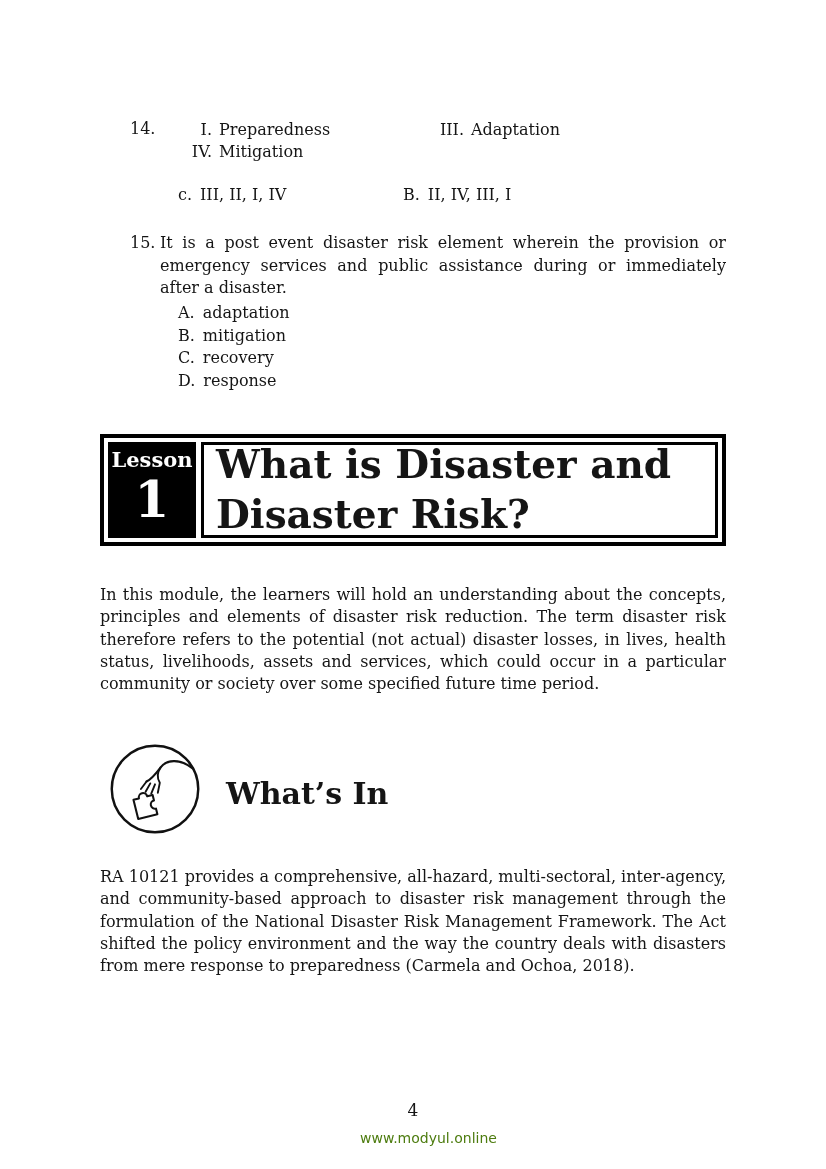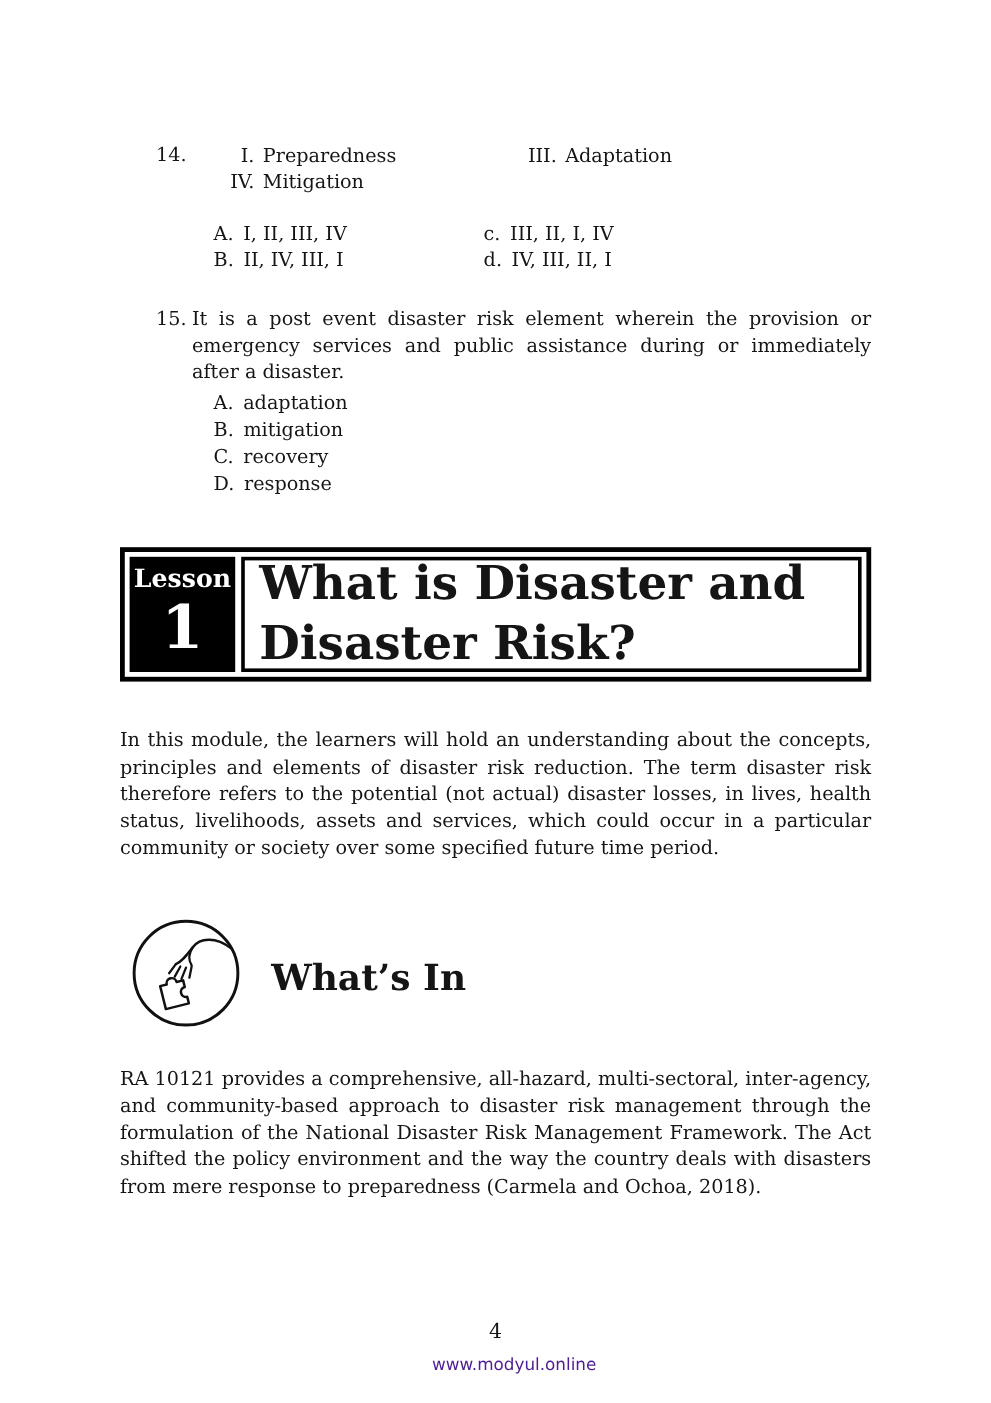--- a/index.html
+++ b/index.html
@@ -94,21 +94,21 @@
   }
 
   
   .page-number {
     position: absolute; left: 0; right: 0; bottom: 46px;
     text-align: center; font-size: 17px;
   }
   .watermark {
     position: absolute; left: 0; right: 0; bottom: 20px;
     text-align: center; font-size: 14px;
-    color: #4c1d95;
+    color: #4d7c0f;
     font-family: "DejaVu Sans", "Liberation Sans", sans-serif;
     padding-left: 31px;
   }
 </style>
 </head>
 <body>
 
 <div class="page">
 
   <section class="question">
@@ -123,30 +123,24 @@
           <div>
             <span class="rnum">III.</span><span>Adaptation</span>
           </div>
           <div>
             <span class="rnum">IV.</span><span>Mitigation</span>
           </div>
         </div>
 
         <div class="choices-grid">
           <div class="choice">
-            <span class="clet">A.</span><span>I, II, III, IV</span>
-          </div>
-          <div class="choice">
             <span class="clet">c.</span><span>III, II, I, IV</span>
           </div>
           <div class="choice">
             <span class="clet">B.</span><span>II, IV, III, I</span>
-          </div>
-          <div class="choice">
-            <span class="clet">d.</span><span>IV, III, II, I</span>
           </div>
         </div>
       </div>
     </div>
   </section>
 
   <section class="question">
     <div class="q-row">
       <span class="q-num">15.</span>
       <div class="q-body">

